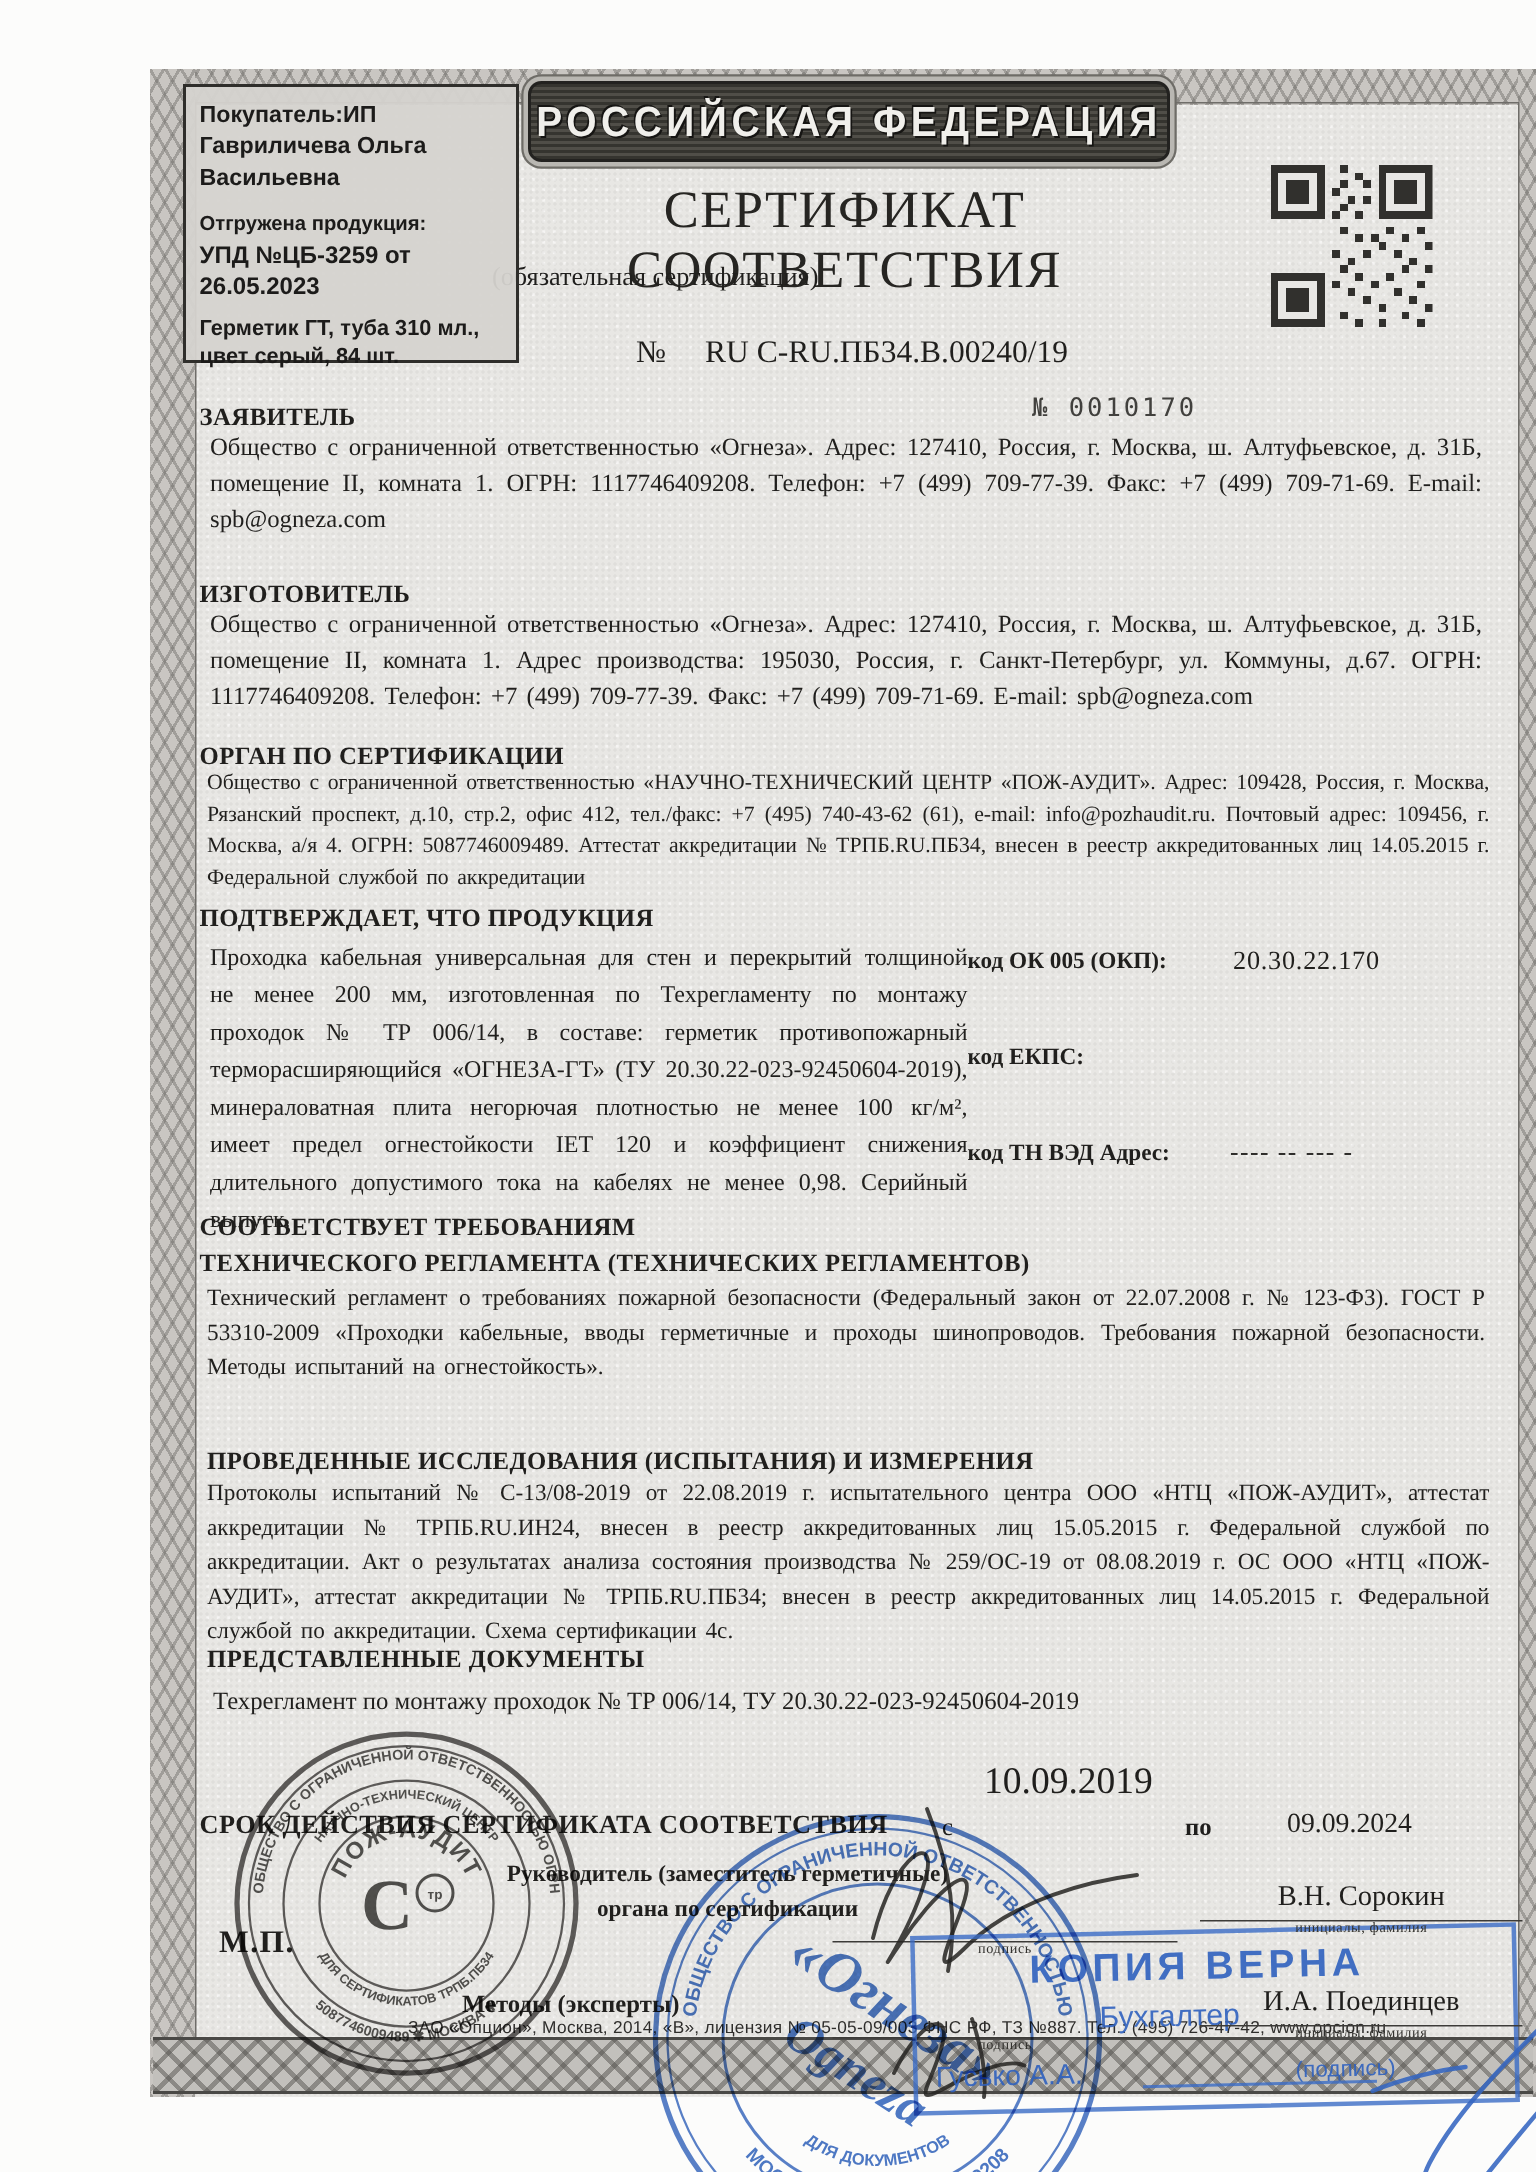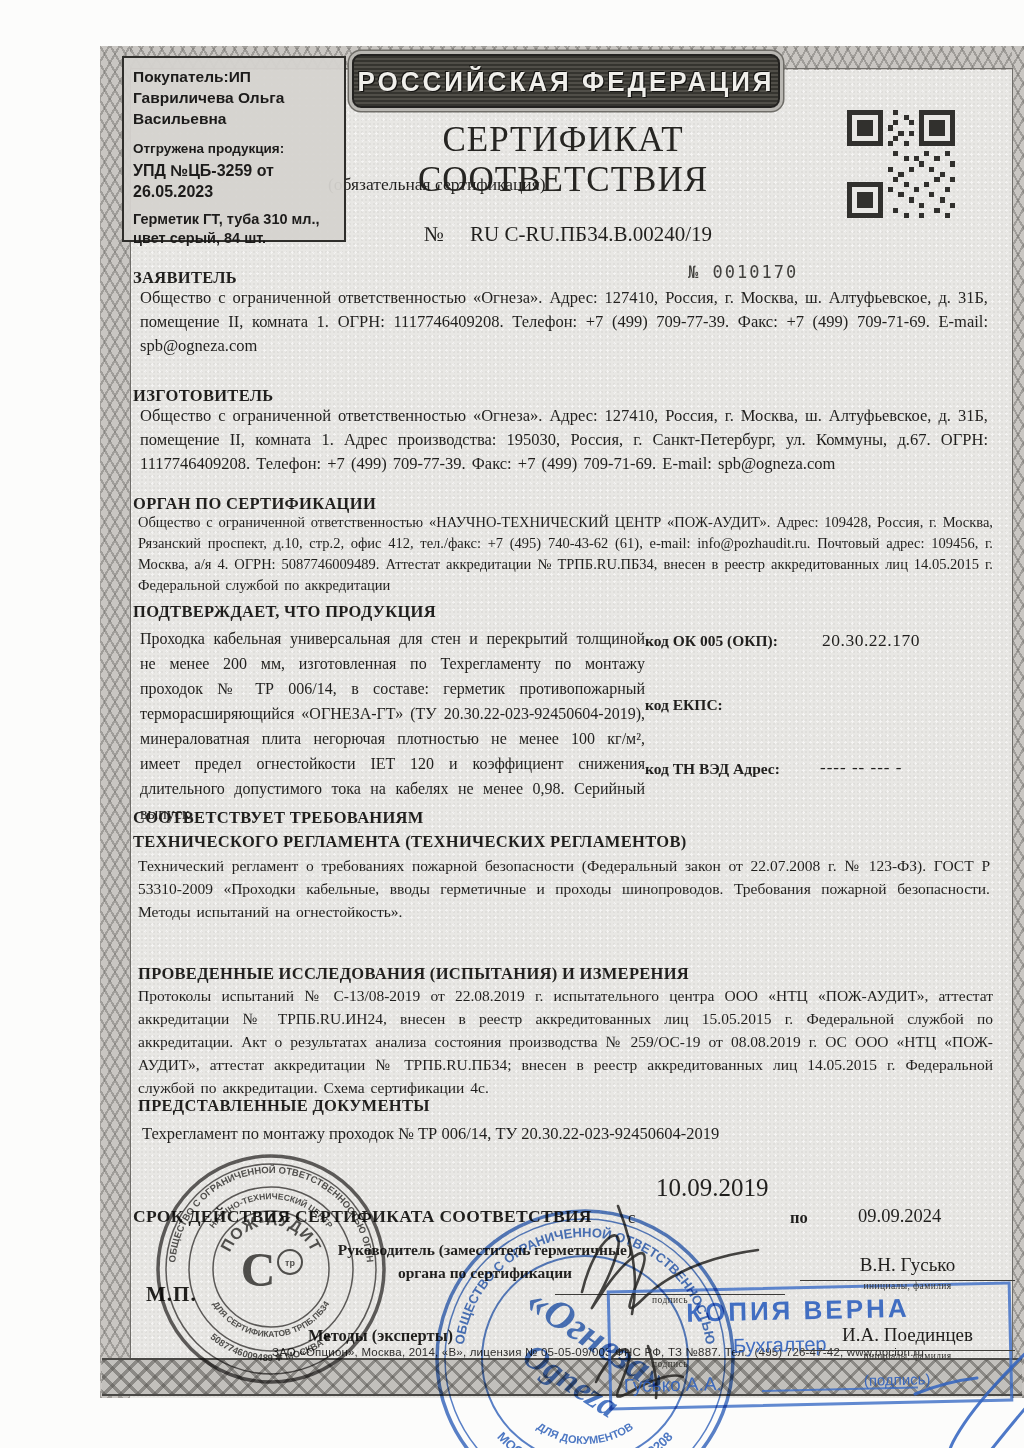--- a/index.html
+++ b/index.html
@@ -187,21 +187,21 @@
     <div class="abs" style="left:185px;top:1192px;width:400px;text-align:center;font-size:15.5px;font-weight:600;line-height:23px;z-index:2;">
       <div>Руководитель (заместитель герметичные)</div>
       <div>органа по сертификации</div>
     </div>
 
     <div class="abs field" style="left:455px;top:1214px;width:230px;z-index:2;">
       <div class="line" style="height:34px;"></div>
       <div class="cap">подпись</div>
     </div>
     <div class="abs field" style="left:700px;top:1208px;width:215px;z-index:9;">
-      <div class="line" style="height:26px;text-align:center;font-size:19px;">В.Н. Гусько</div>
+      <div class="line" style="height:26px;text-align:center;font-size:19px;">В.Н. Сорокин</div>
       <div class="cap">инициалы, фамилия</div>
     </div>
 
     <div class="abs" style="left:46px;top:1236px;font-size:21px;font-weight:700;letter-spacing:1px;z-index:2;">М.П.</div>
 
     <div class="abs" style="left:208px;top:1280px;font-size:16.5px;font-weight:600;z-index:2;">Методы (эксперты)</div>
     <div class="abs field" style="left:455px;top:1276px;width:230px;z-index:2;">
       <div class="line" style="height:36px;"></div>
       <div class="cap">подпись</div>
     </div>

